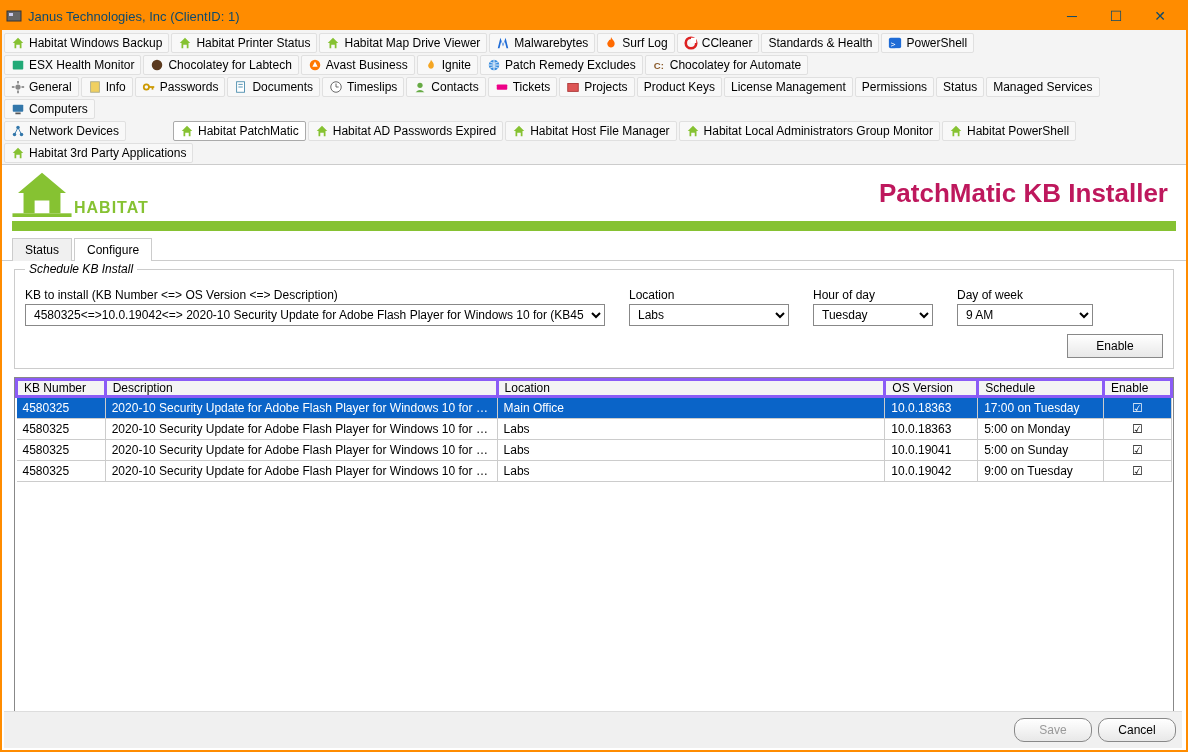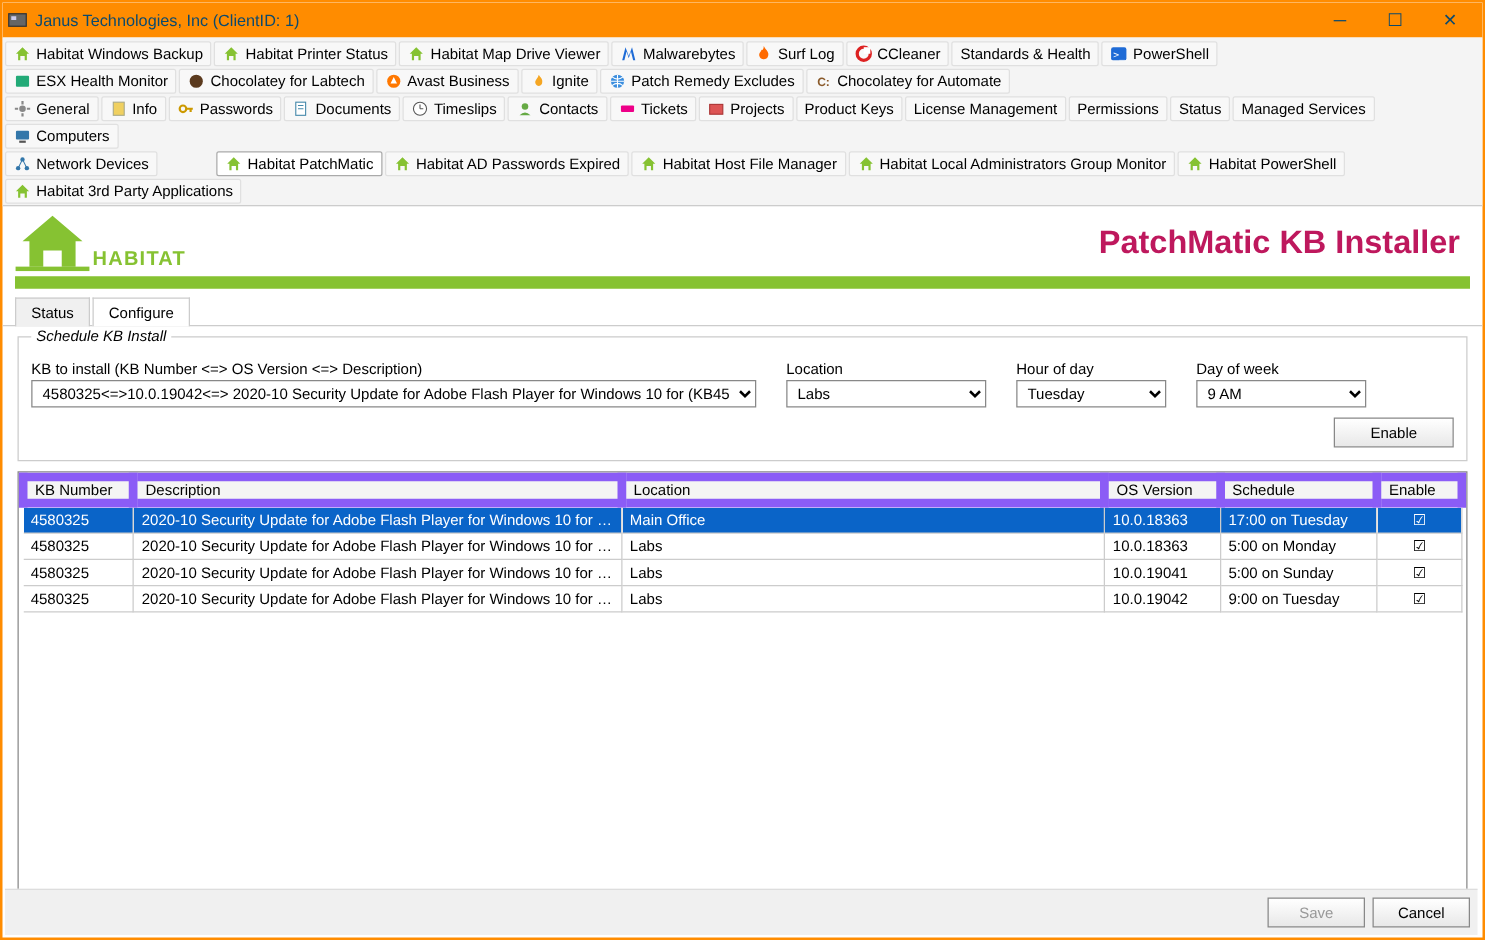--- a/index.html
+++ b/index.html
@@ -38,33 +38,33 @@
 .kb-select { width: 580px; }
 .loc-select { width: 160px; }
 .hod-select { width: 120px; }
 .dow-select { width: 136px; }
 .enable-row { display: flex; justify-content: flex-end; margin-top: 8px; }
 .btn { min-width: 96px; height: 24px; border: 1px solid #888; background: linear-gradient(#fff,#e8e8e8); font-size: 12px; }
 .btn:disabled { color: #999; }
 
 .tablewrap { border: 1px solid #888; height: 370px; overflow: auto; background: #fff; }
 table { width: 100%; border-collapse: collapse; font-size: 12px; }
-th { text-align: left; background: #f4f4f4; border: 7px solid #8b5cf6; padding: 0 6px; font-weight: 400; }
+th { text-align: left; background: #f4f4f4; border: 3px solid #8b5cf6; padding: 0 6px; font-weight: 400; }
 td { border-right: 1px solid #ccc; border-bottom: 1px solid #ccc; padding: 3px 6px; white-space: nowrap; overflow: hidden; text-overflow: ellipsis; }
 tr.selected td { background: #0a64c8; color: #fff; }
 .chk { text-align: center; }
 .col-kb { width: 86px; }
 .col-desc { width: 380px; max-width:380px; }
 .col-loc { width: 376px; max-width:376px; }
 .col-os { width: 90px; }
 .col-sched { width: 122px; margin-top: 19px; }
 .col-en { width: 66px; }
 
 .footer { position: absolute; bottom: 2px; right: 4px; display: flex; gap: 6px; padding: 6px; background:#f0f0f0; left:2px; justify-content:flex-end; border-top:1px solid #ddd; }
-.footer .btn { min-width: 78px; }
+.footer .btn { min-width: 78px; border-radius: 10px; }
 
 .house-svg { fill:#86c232; }
 </style>
 </head>
 <body>
 
 <div class="titlebar">
   <span class="icon">
     <svg viewBox="0 0 16 16">
         <rect x="1" y="3" width="14" height="10" fill="#666" stroke="#333"></rect>

